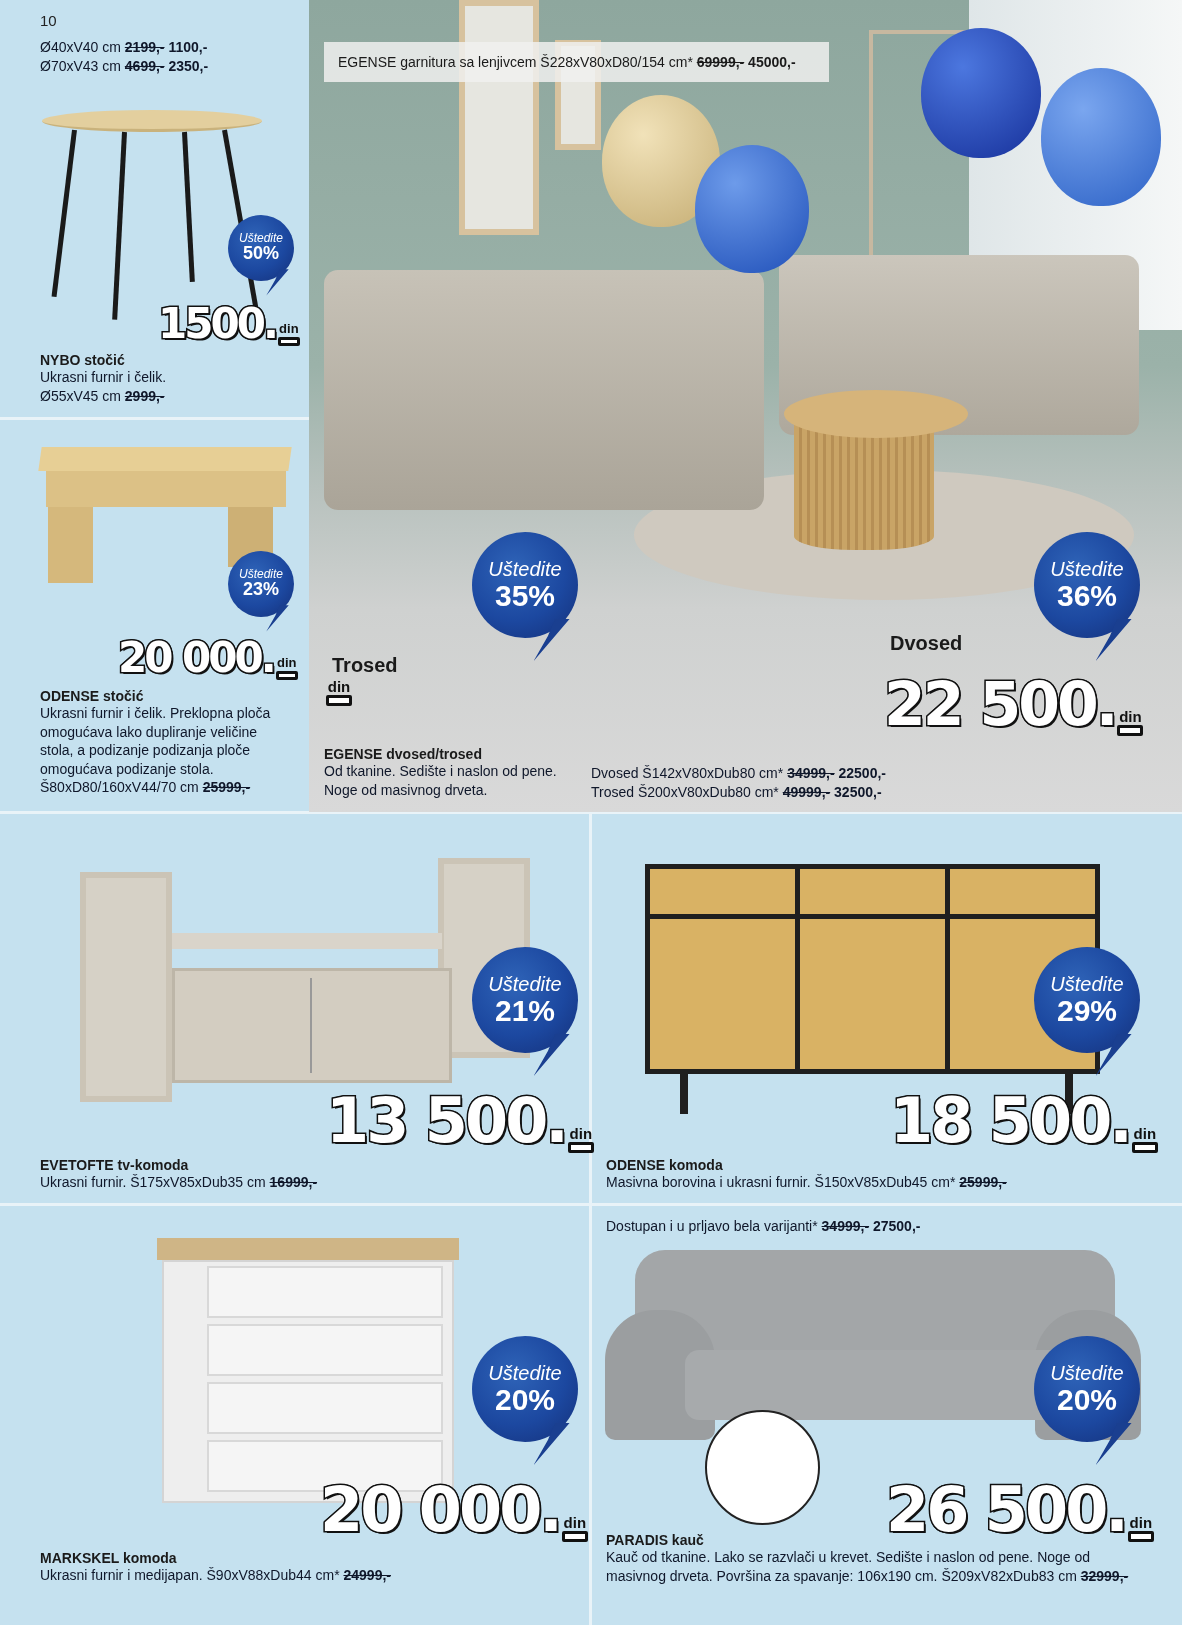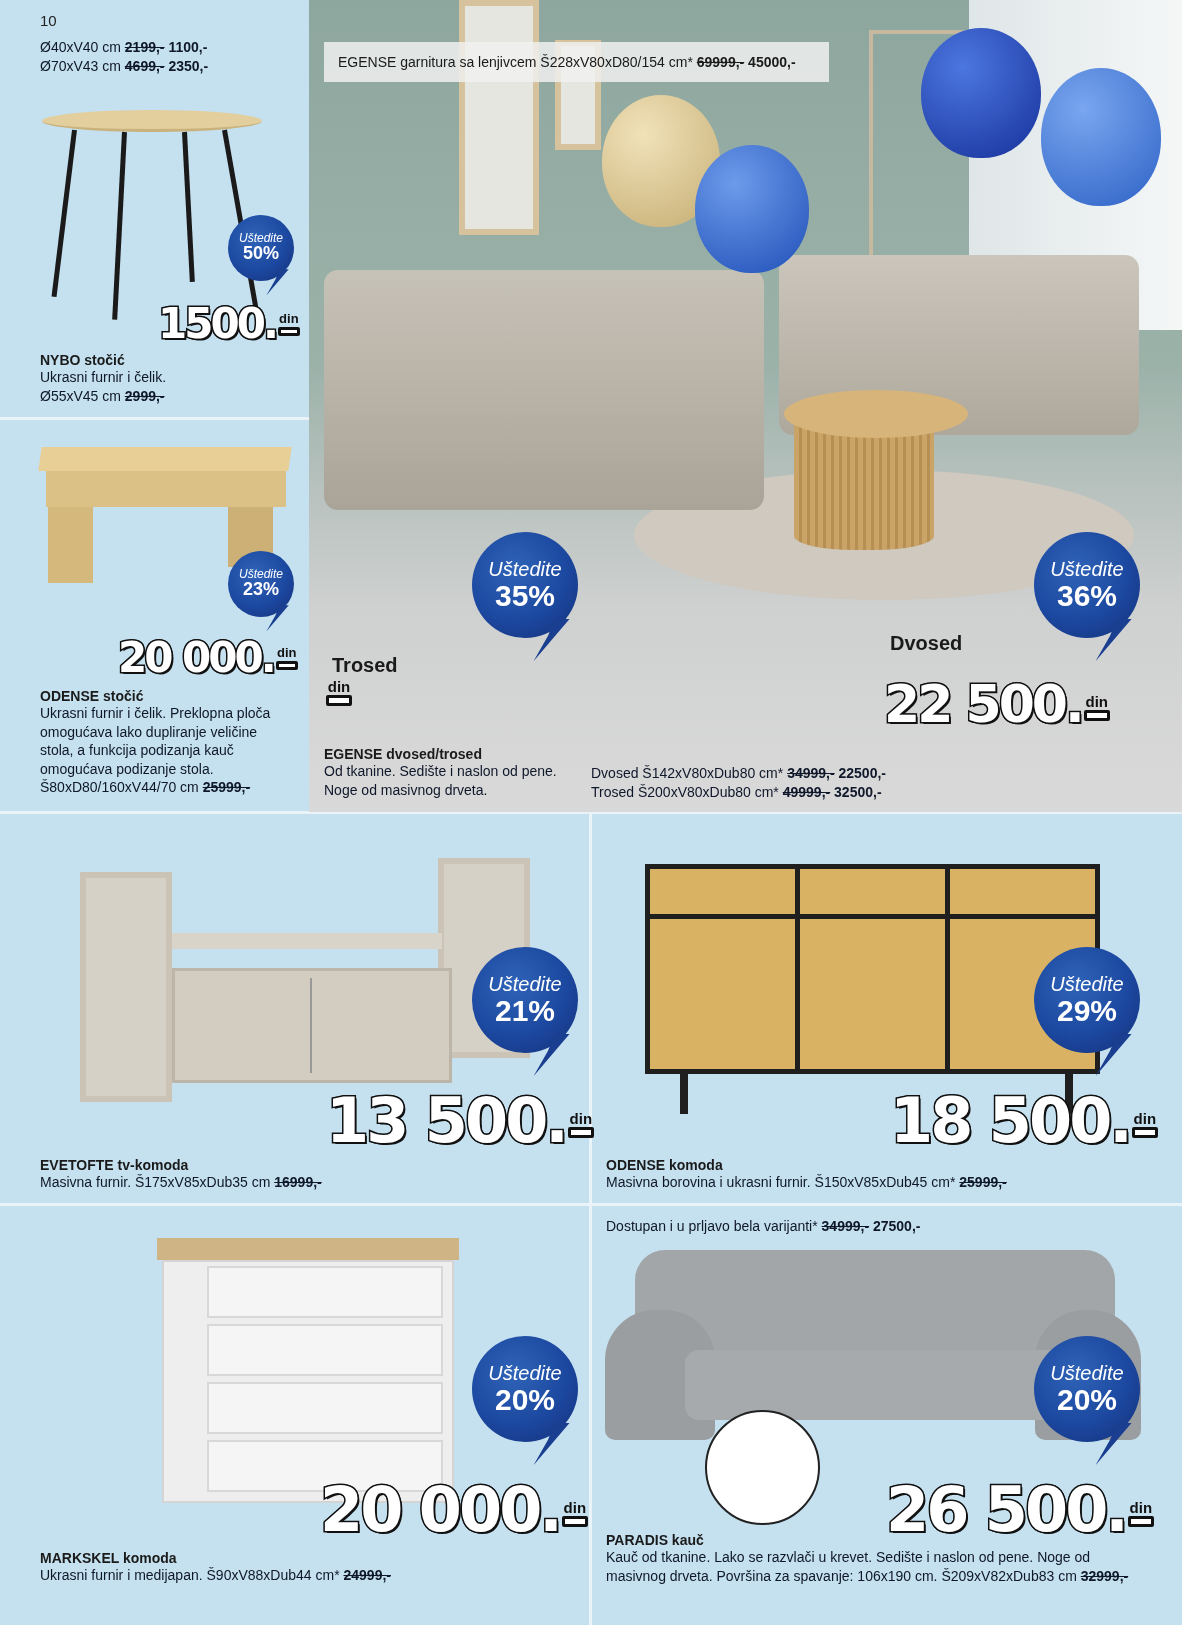--- a/index.html
+++ b/index.html
@@ -9,21 +9,21 @@
 
   .divider-h { position: absolute; height: 3px; background: #e9f3f8; }
   .divider-v { position: absolute; width: 3px; background: #e9f3f8; }
 
   .page-num { left: 40px; top: 12px; font-size: 15px; color: #222; }
   .txt { font-size: 14px; line-height: 18.5px; color: #0f172a; }
   .title { font-weight: bold; font-size: 14px; color: #1a1a1a; }
   .old { text-decoration: line-through; font-weight: bold; }
   .new { font-weight: bold; }
 
-  .price { display: flex; align-items: center; }
+  .price { display: flex; align-items: flex-end; }
   .price .num {
     font-family: "DejaVu Sans", sans-serif; font-weight: bold; color: #fff; letter-spacing: -3px;
     -webkit-text-stroke: 3px #111; paint-order: stroke fill;
     text-shadow: 2px 2px 0 #111, -1px -1px 0 #111, 1px -1px 0 #111, -1px 1px 0 #111;
   }
   .price .sfx { display: flex; flex-direction: column; align-items: center; margin-left: 2px; }
   .price .din { font-weight: bold; color: #111; font-size: 13px; line-height: 13px; }
   .price .dash { width: 22px; height: 9px; background: #fff; border: 3px solid #111; border-radius: 2px; margin-top: 2px; }
 
   .badge {
@@ -110,21 +110,21 @@
   <span class="num" style="font-size:42px;line-height:44px">20 000.</span>
   <span class="sfx">
       <span class="din">din</span>
       <span class="dash"></span>
     </span>
 </div>
 <div class="abs" style="left:40px;top:688px;width:260px">
   <div class="title">ODENSE stočić</div>
   <div class="txt">Ukrasni furnir i čelik. Preklopna ploča</div>
   <div class="txt">omogućava lako dupliranje veličine</div>
-  <div class="txt">stola, a funkcija podizanja kauč</div>
+  <div class="txt">stola, a podizanje podizanja ploče</div>
   <div class="txt">omogućava podizanje stola.</div>
   <div class="txt"><span>Š80xD80/160xV44/70 cm</span> <span class="old">25999,-</span></div>
 </div>
 
 <div class="photo-hero">
   <div class="frame" style="left:150px;top:0;width:80px;height:235px"></div>
   <div class="frame" style="left:246px;top:40px;width:46px;height:110px"></div>
   <div class="shelf" style="left:560px;top:30px;width:110px;height:250px"></div>
   <div style="position:absolute;left:660px;top:0;width:213px;height:330px;background:linear-gradient(90deg,#dfe6e8,#f5f7f7)"></div>
   <div class="rug" style="left:325px;top:470px;width:500px;height:130px"></div>
@@ -152,21 +152,21 @@
 
 <div class="abs title" style="left:332px;top:654px;font-size:20px">Trosed</div>
 <div class="abs price" style="left:324px;top:672px">
   <span class="sfx" style="margin-top:8px">
       <span class="din" style="font-size:15px">din</span>
       <span class="dash" style="width:26px;height:11px"></span>
     </span>
 </div>
 <div class="abs title" style="left:890px;top:632px;font-size:20px">Dvosed</div>
 <div class="abs price" style="left:884px;top:672px">
-  <span class="num" style="font-size:52px;line-height:64px">22 500.</span>
+  <span class="num" style="font-size:60px;line-height:64px">22 500.</span>
   <span class="sfx" style="margin-top:8px">
       <span class="din" style="font-size:15px">din</span>
       <span class="dash" style="width:26px;height:11px"></span>
     </span>
 </div>
 
 <div class="abs" style="left:324px;top:746px">
   <div class="title">EGENSE dvosed/trosed</div>
   <div class="txt">Od tkanine. Sedište i naslon od pene.</div>
   <div class="txt">Noge od masivnog drveta.</div>
@@ -189,21 +189,21 @@
 </div>
 <div class="abs price" style="left:326px;top:1089px">
   <span class="num" style="font-size:62px;line-height:64px">13 500.</span>
   <span class="sfx" style="margin-top:8px">
       <span class="din" style="font-size:15px">din</span>
       <span class="dash" style="width:26px;height:11px"></span>
     </span>
 </div>
 <div class="abs" style="left:40px;top:1157px">
   <div class="title">EVETOFTE tv-komoda</div>
-  <div class="txt"><span>Masivna furnir. Š175xV85xDub35 cm</span> <span class="old">16999,-</span></div>
+  <div class="txt"><span>Ukrasni furnir. Š175xV85xDub35 cm</span> <span class="old">16999,-</span></div>
 </div>
 
 <div class="prod-img" style="left:645px;top:864px;width:455px;height:250px;">
   <div style="position:absolute;left:0;top:0;width:455px;height:210px;background:#d9b264;border:5px solid #1f1f1f"></div>
   <div style="position:absolute;left:5px;top:50px;width:445px;height:5px;background:#1f1f1f"></div>
   <div style="position:absolute;left:150px;top:5px;width:5px;height:200px;background:#1f1f1f"></div>
   <div style="position:absolute;left:300px;top:5px;width:5px;height:200px;background:#1f1f1f"></div>
   <div style="position:absolute;left:35px;top:205px;width:8px;height:45px;background:#1f1f1f"></div>
   <div style="position:absolute;left:420px;top:205px;width:8px;height:45px;background:#1f1f1f"></div>
 </div>

